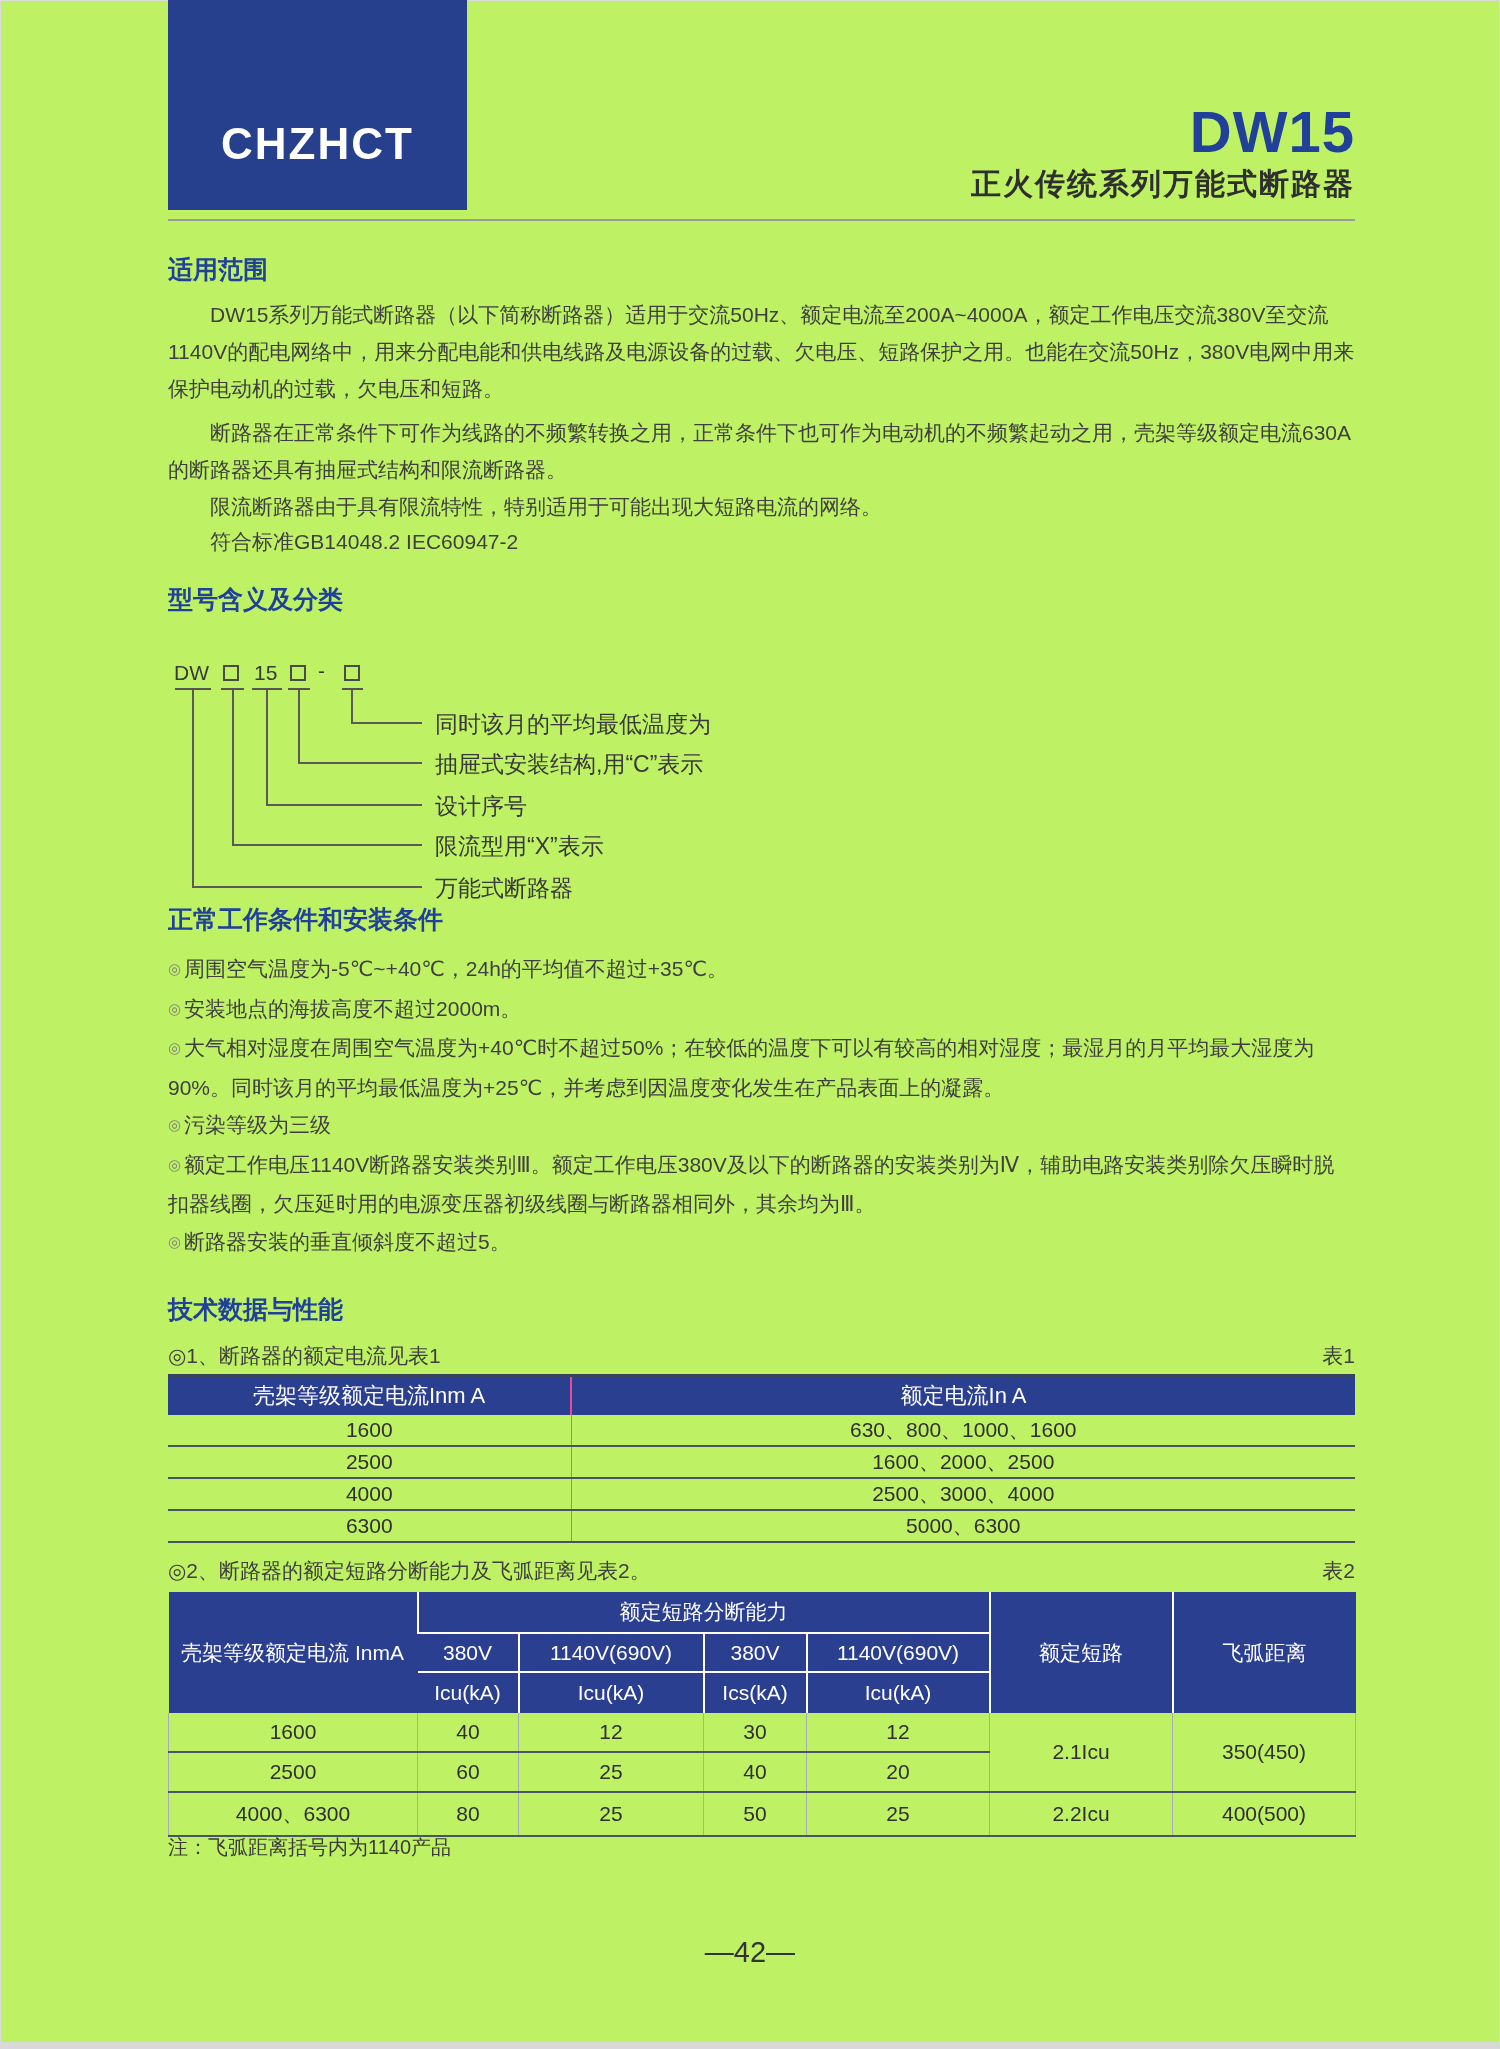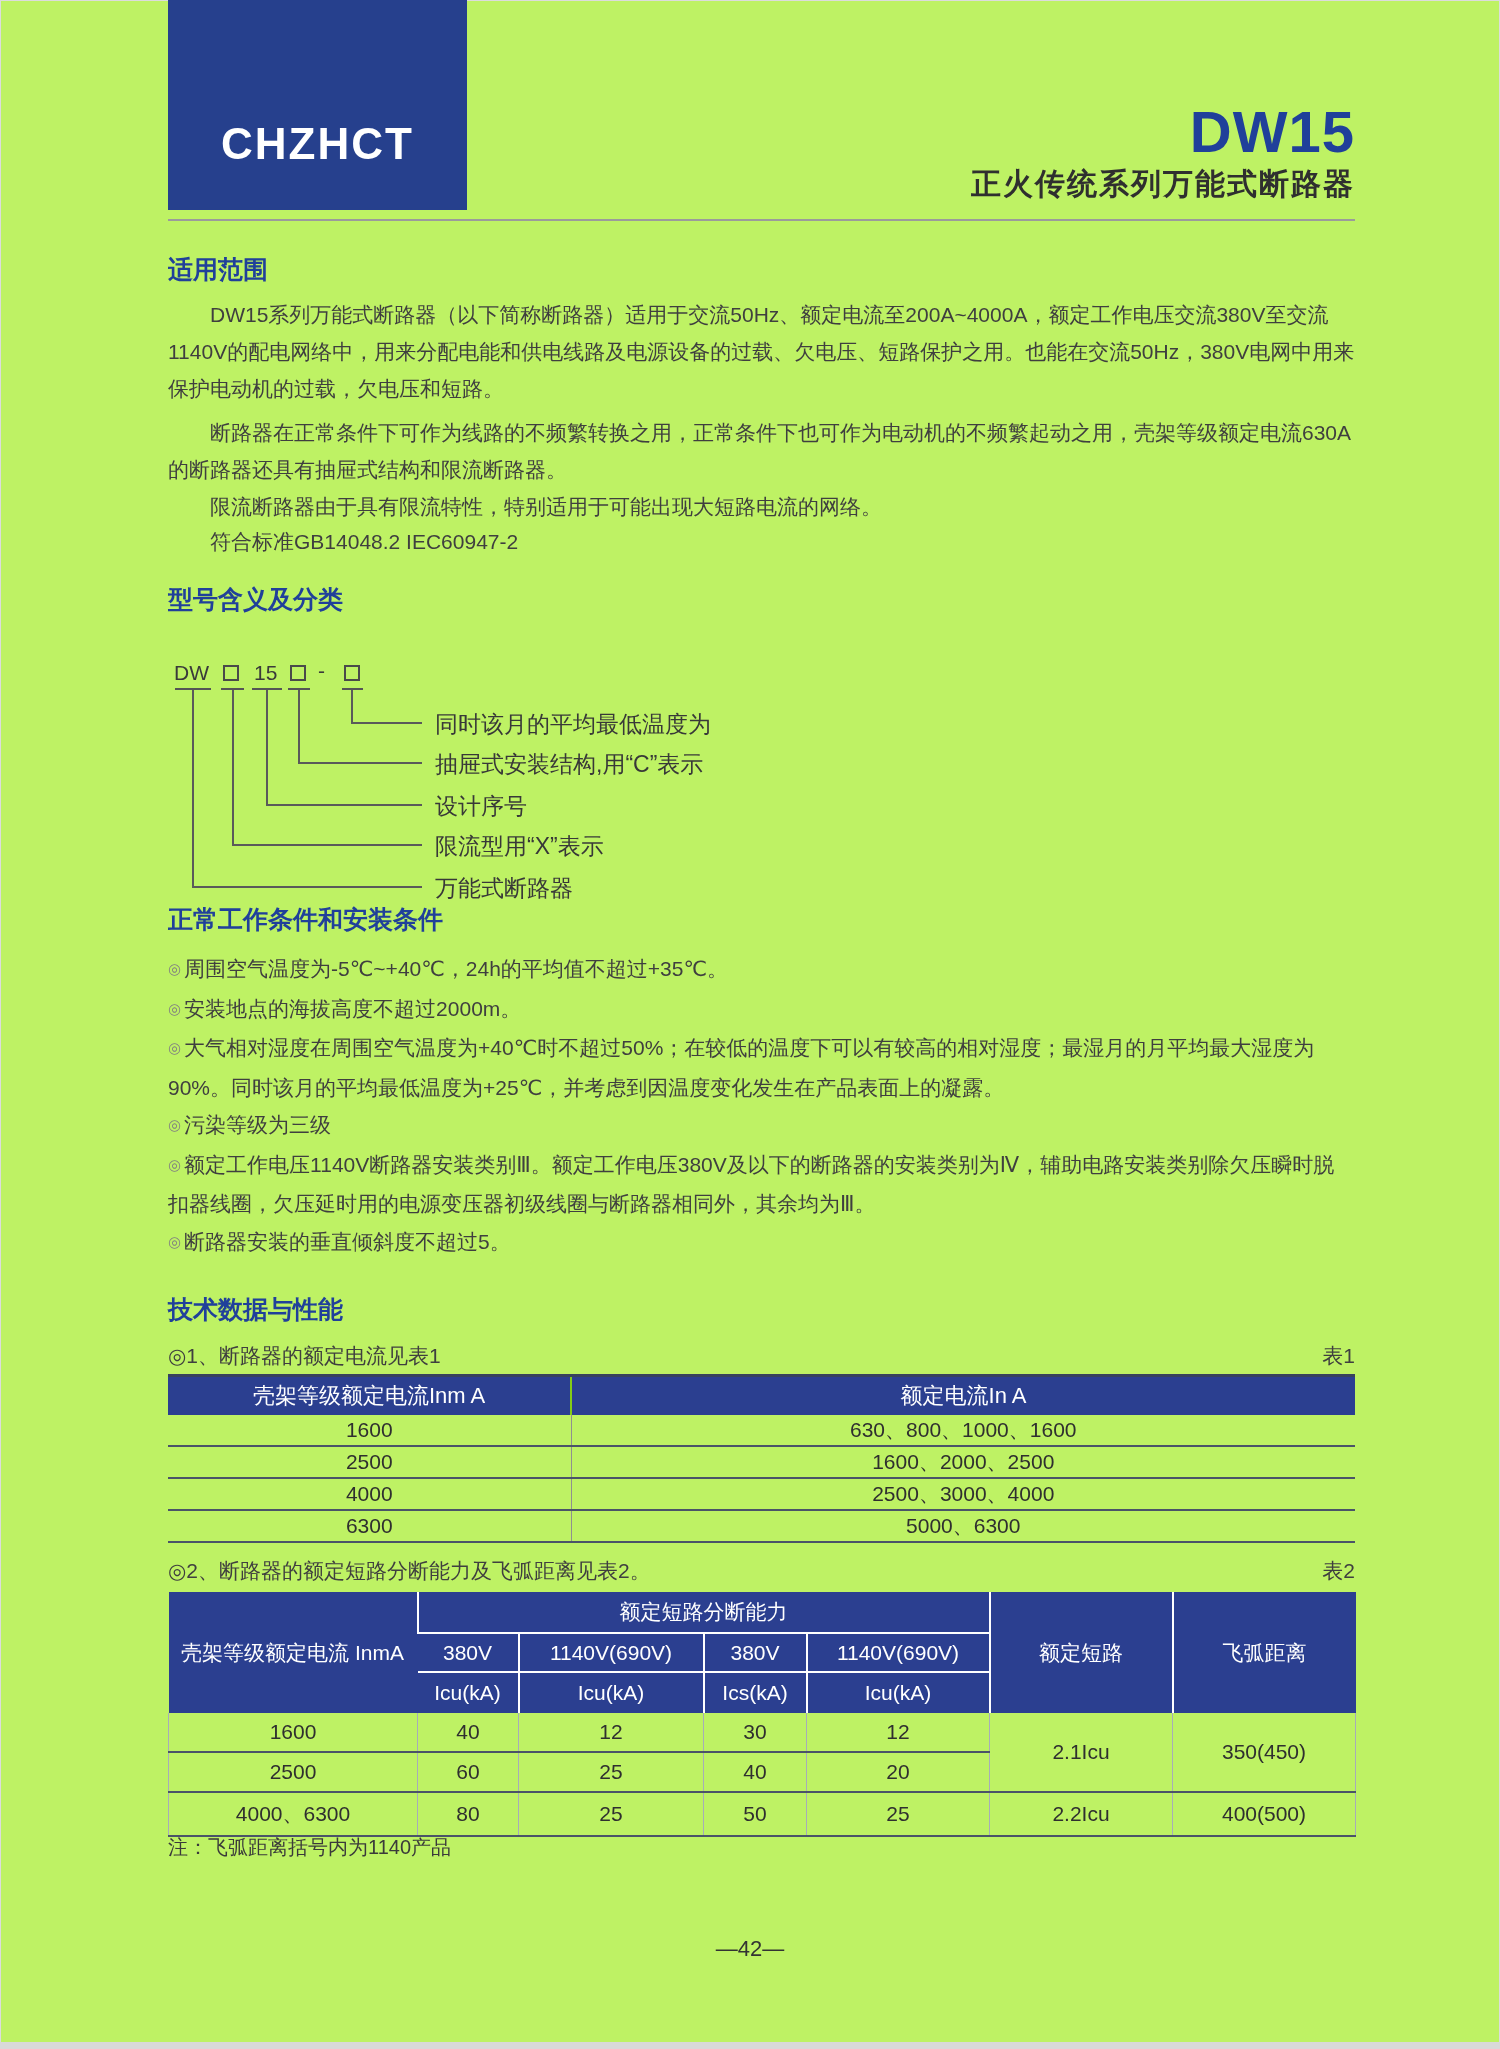--- a/index.html
+++ b/index.html
@@ -32,33 +32,33 @@
   .dg-label{position:absolute;font-size:23px;color:#383838;line-height:27px;white-space:nowrap;}
   
   .bullets{font-size:21px;line-height:37.5px;color:#3f3f3f;}
   .marker{font-size:15px;color:#808080;margin-right:3px;position:relative;top:-2px;}
   
   .cap-row{display:flex;justify-content:space-between;font-size:21px;color:#3f3f3f;}
   .cap-tag{color:#3f3f3f;}
   table{border-collapse:collapse;table-layout:fixed;width:1187px;}
   .t1{border-top:3px solid #37435d;}
   .t1 th{background:#2b3f90;color:#fff;font-size:22px;font-weight:normal;height:36px;text-align:center;}
-  .t1 th:first-child{border-right:2px solid #84cc16;}
+  .t1 th:first-child{border-right:2px solid #ec4899;}
   .t1 td{font-size:21px;color:#2f2f2f;height:28px;text-align:center;border-bottom:2px solid #4a5468;}
   .t1 td:first-child{border-right:1px solid #8f8f8f;}
   .t2 th{background:#2b3f90;color:#fff;font-size:21px;font-weight:normal;text-align:center;}
   .t2 thead th{border-left:2px solid #fff;}
   .t2 thead tr th:first-child{border-left:none;}
   .t2 .sp{border-bottom:2px solid #fff;height:38px;}
   .t2 .vrow th{border-bottom:2px solid #fff;height:35px;}
   .t2 .urow th{height:38px;}
   .t2 td{font-size:21px;color:#2f2f2f;text-align:center;border-right:1px solid #a7adb8;
     border-left:1px solid #a7adb8;border-bottom:2px solid #4a5468;height:36px;}
   .note{font-size:20px;color:#3a3a3a;}
-  .page-num{position:absolute;left:0;top:1936px;width:100%;text-align:center;font-size:22px;color:#333;}
+  .page-num{position:absolute;left:0;top:1936px;width:100%;text-align:center;font-size:29px;color:#333;}
 </style>
 </head>
 <body>
 
 <div class="page">
 
   <div class="logo-box">
     <div class="logo-text">CHZHCT</div>
   </div>
   <div class="header-right">

